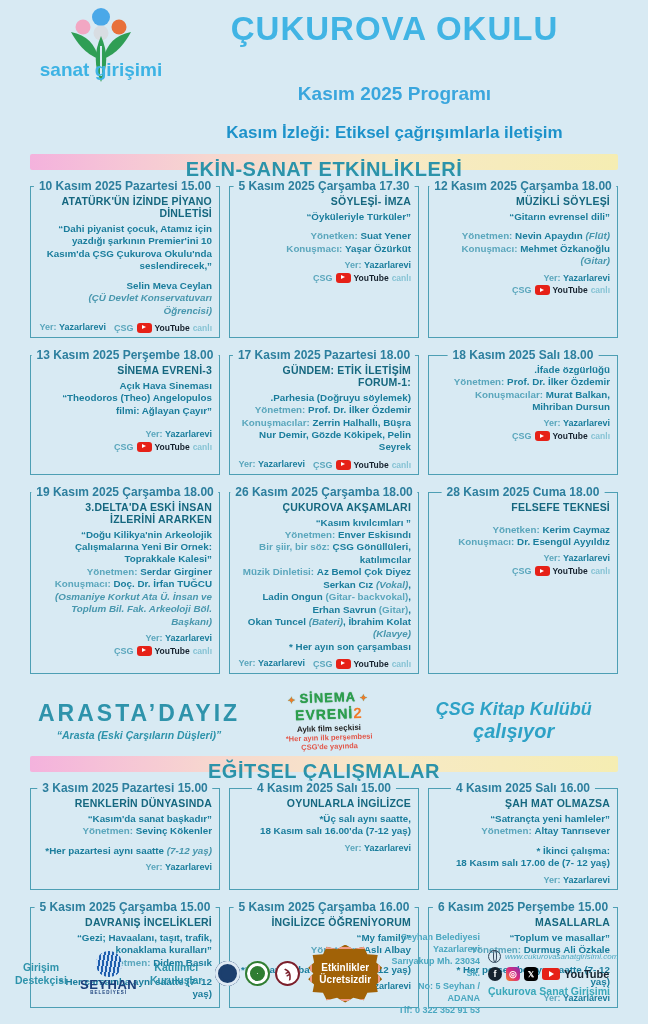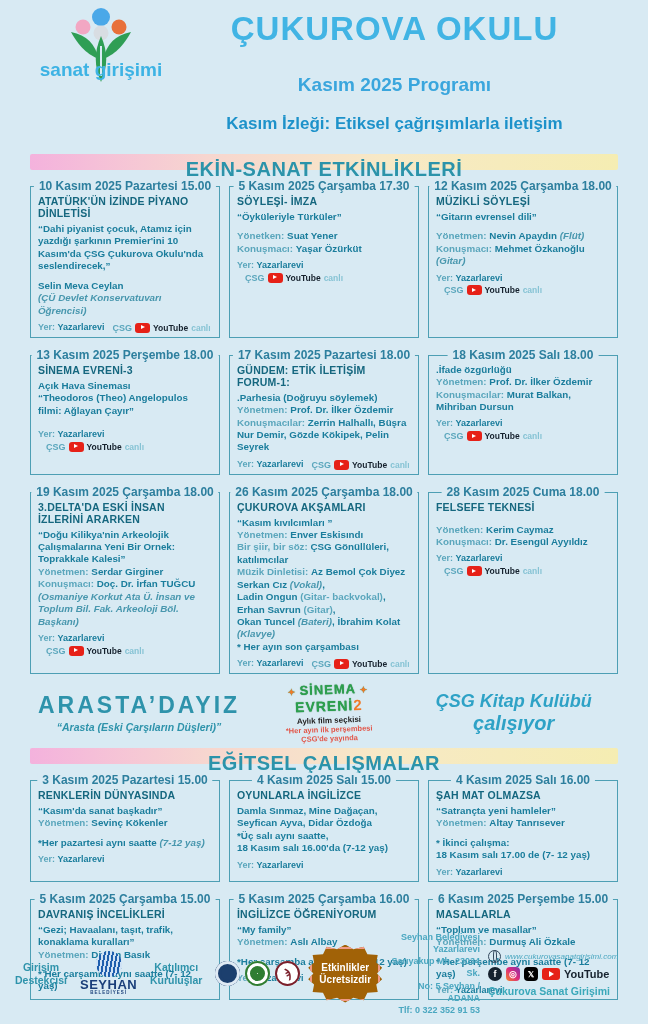--- a/index.html
+++ b/index.html
@@ -8,31 +8,31 @@
 
   
   .top{position:relative;height:150px;}
   .logo{position:absolute;left:26px;top:6px;width:150px;text-align:center;}
   .logo svg{display:block;margin:0 auto;}
   .logo-text{color:#3db3e4;font-weight:bold;font-size:19px;line-height:1.0;margin-top:-26px;}
   .logo-text .l1{padding-left:28px;display:block;}
   .logo-text .l2{display:block;}
   .head-text{position:absolute;left:165px;right:24px;top:10px;text-align:center;}
   .main-title{color:#41b4e4;font-weight:bold;font-size:33px;letter-spacing:1px;}
-  .sub-title{color:#3aa6dd;font-weight:bold;font-size:19px;margin-top:26px;}
+  .sub-title{color:#3aa6dd;font-weight:bold;font-size:19px;margin-top:35px;}
   .theme-title{color:#1d92ca;font-weight:bold;font-size:17px;margin-top:18px;}
 
   
   .band{margin:4px 30px 16px 30px;height:16px;line-height:30px;text-align:center;
         background:linear-gradient(90deg,#f4b2dd 0%,#f7d6cf 30%,#f7e9c6 60%,#f5edb2 100%);
         color:#2b93aa;font-weight:bold;font-size:20px;letter-spacing:.5px;border-radius:2px;}
 
   
   .grid3{display:grid;grid-template-columns:repeat(3,1fr);gap:17px 9px;margin:0 30px;}
-  .card{position:relative;border:1.5px solid #4d9fb4;padding:8px 7px 4px 7px;background:transparent;}
+  .card{position:relative;border:1.5px solid #4d9fb4;padding:8px 7px 4px 7px;background:transparent;text-align:right;}
   .card-date{position:absolute;top:-8px;left:50%;transform:translateX(-50%);background:#d8eaf3;
              padding:0 5px;white-space:nowrap;font-size:12px;font-weight:bold;color:#2d7f9e;}
   .card-title{font-size:10.5px;font-weight:bold;color:#15677f;letter-spacing:.2px;margin-bottom:4px;}
   .card-line{font-size:9.8px;line-height:1.27;}
   .card-line.gap{height:7px;}
   .seg-b{font-weight:bold;color:#1a7d9c;}
   .seg-p{color:#5aa6bc;font-weight:600;}
   .seg-i{font-style:italic;color:#4897ae;font-weight:600;}
   .card-foot{margin-top:5px;font-size:9px;}
   .yer-line{color:#5aa6bc;font-weight:600;}
@@ -40,21 +40,21 @@
   .csg-badge{display:inline-flex;align-items:center;gap:3px;margin-left:8px;vertical-align:middle;}
   .csg-txt{color:#5aa6bc;font-weight:bold;font-size:9px;}
   .yt-icon{display:inline-block;width:15px;height:10px;background:#e62117;border-radius:3px;position:relative;}
   .yt-icon::after{content:"";position:absolute;left:5.5px;top:2.5px;border-left:4px solid #fff;
                   border-top:2.5px solid transparent;border-bottom:2.5px solid transparent;}
   .yt-word{font-weight:bold;color:#16222e;font-size:8.5px;}
   .canli{color:#86c3d4;font-weight:600;font-size:8.5px;}
   .csg-line{margin-top:2px;}
 
   
-  .mid{display:grid;grid-template-columns:1.15fr .85fr 1.1fr;align-items:center;margin:8px 30px 2px 30px;height:62px;}
+  .mid{display:grid;grid-template-columns:1.15fr .85fr 1.1fr;align-items:center;margin:16px 30px 2px 30px;height:62px;}
   .arasta{text-align:center;}
   .arasta-title{color:#2e93ab;font-weight:bold;font-size:23px;letter-spacing:3px;}
   .arasta-sub{color:#2e93ab;font-weight:bold;font-style:italic;font-size:10.5px;margin-top:2px;}
   .sinema{text-align:center;transform:rotate(-2deg);}
   .sinema-w1{color:#2ca04e;font-weight:bold;font-size:13px;letter-spacing:1px;display:block;text-shadow:0 0 1px #1d7a38;}
   .sinema-w2{color:#2ca04e;font-weight:bold;font-size:14px;letter-spacing:1px;text-shadow:0 0 1px #1d7a38;}
   .sinema-num{color:#f07a28;font-weight:bold;font-size:15px;}
   .sinema-spark{color:#f07a28;font-size:9px;font-weight:bold;}
   .sinema-tag{color:#222;font-weight:bold;font-size:8px;display:block;margin-top:1px;}
   .sinema-note{color:#e2574a;font-weight:bold;font-size:7.5px;display:block;line-height:1.2;}
@@ -326,21 +326,20 @@
           <div class="card-line"><span class="seg-b">*Her pazartesi aynı saatte </span><span class="seg-i">(7-12 yaş)</span></div>
         </div>
         <div class="card-foot">
           <div class="yer-line"><span class="yer-label">Yer: </span><span class="yer-val">Yazarlarevi</span></div>
         </div>
       </div>
       <div class="card">
         <div class="card-date">4 Kasım 2025 Salı 15.00</div>
         <div class="card-title">OYUNLARLA İNGİLİZCE</div>
         <div class="card-body">
-          <div class="card-line"><span class="seg-b">Damla Sınmaz, Mine Dağaçan, Seyfican Ayva, Didar Özdoğa</span></div>
           <div class="card-line"><span class="seg-b">*Üç salı aynı saatte,</span></div>
           <div class="card-line"><span class="seg-b">18 Kasım salı 16.00'da (7-12 yaş)</span></div>
         </div>
         <div class="card-foot">
           <div class="yer-line"><span class="yer-label">Yer: </span><span class="yer-val">Yazarlarevi</span></div>
         </div>
       </div>
       <div class="card">
         <div class="card-date">4 Kasım 2025 Salı 16.00</div>
         <div class="card-title">ŞAH MAT OLMAZSA</div>

